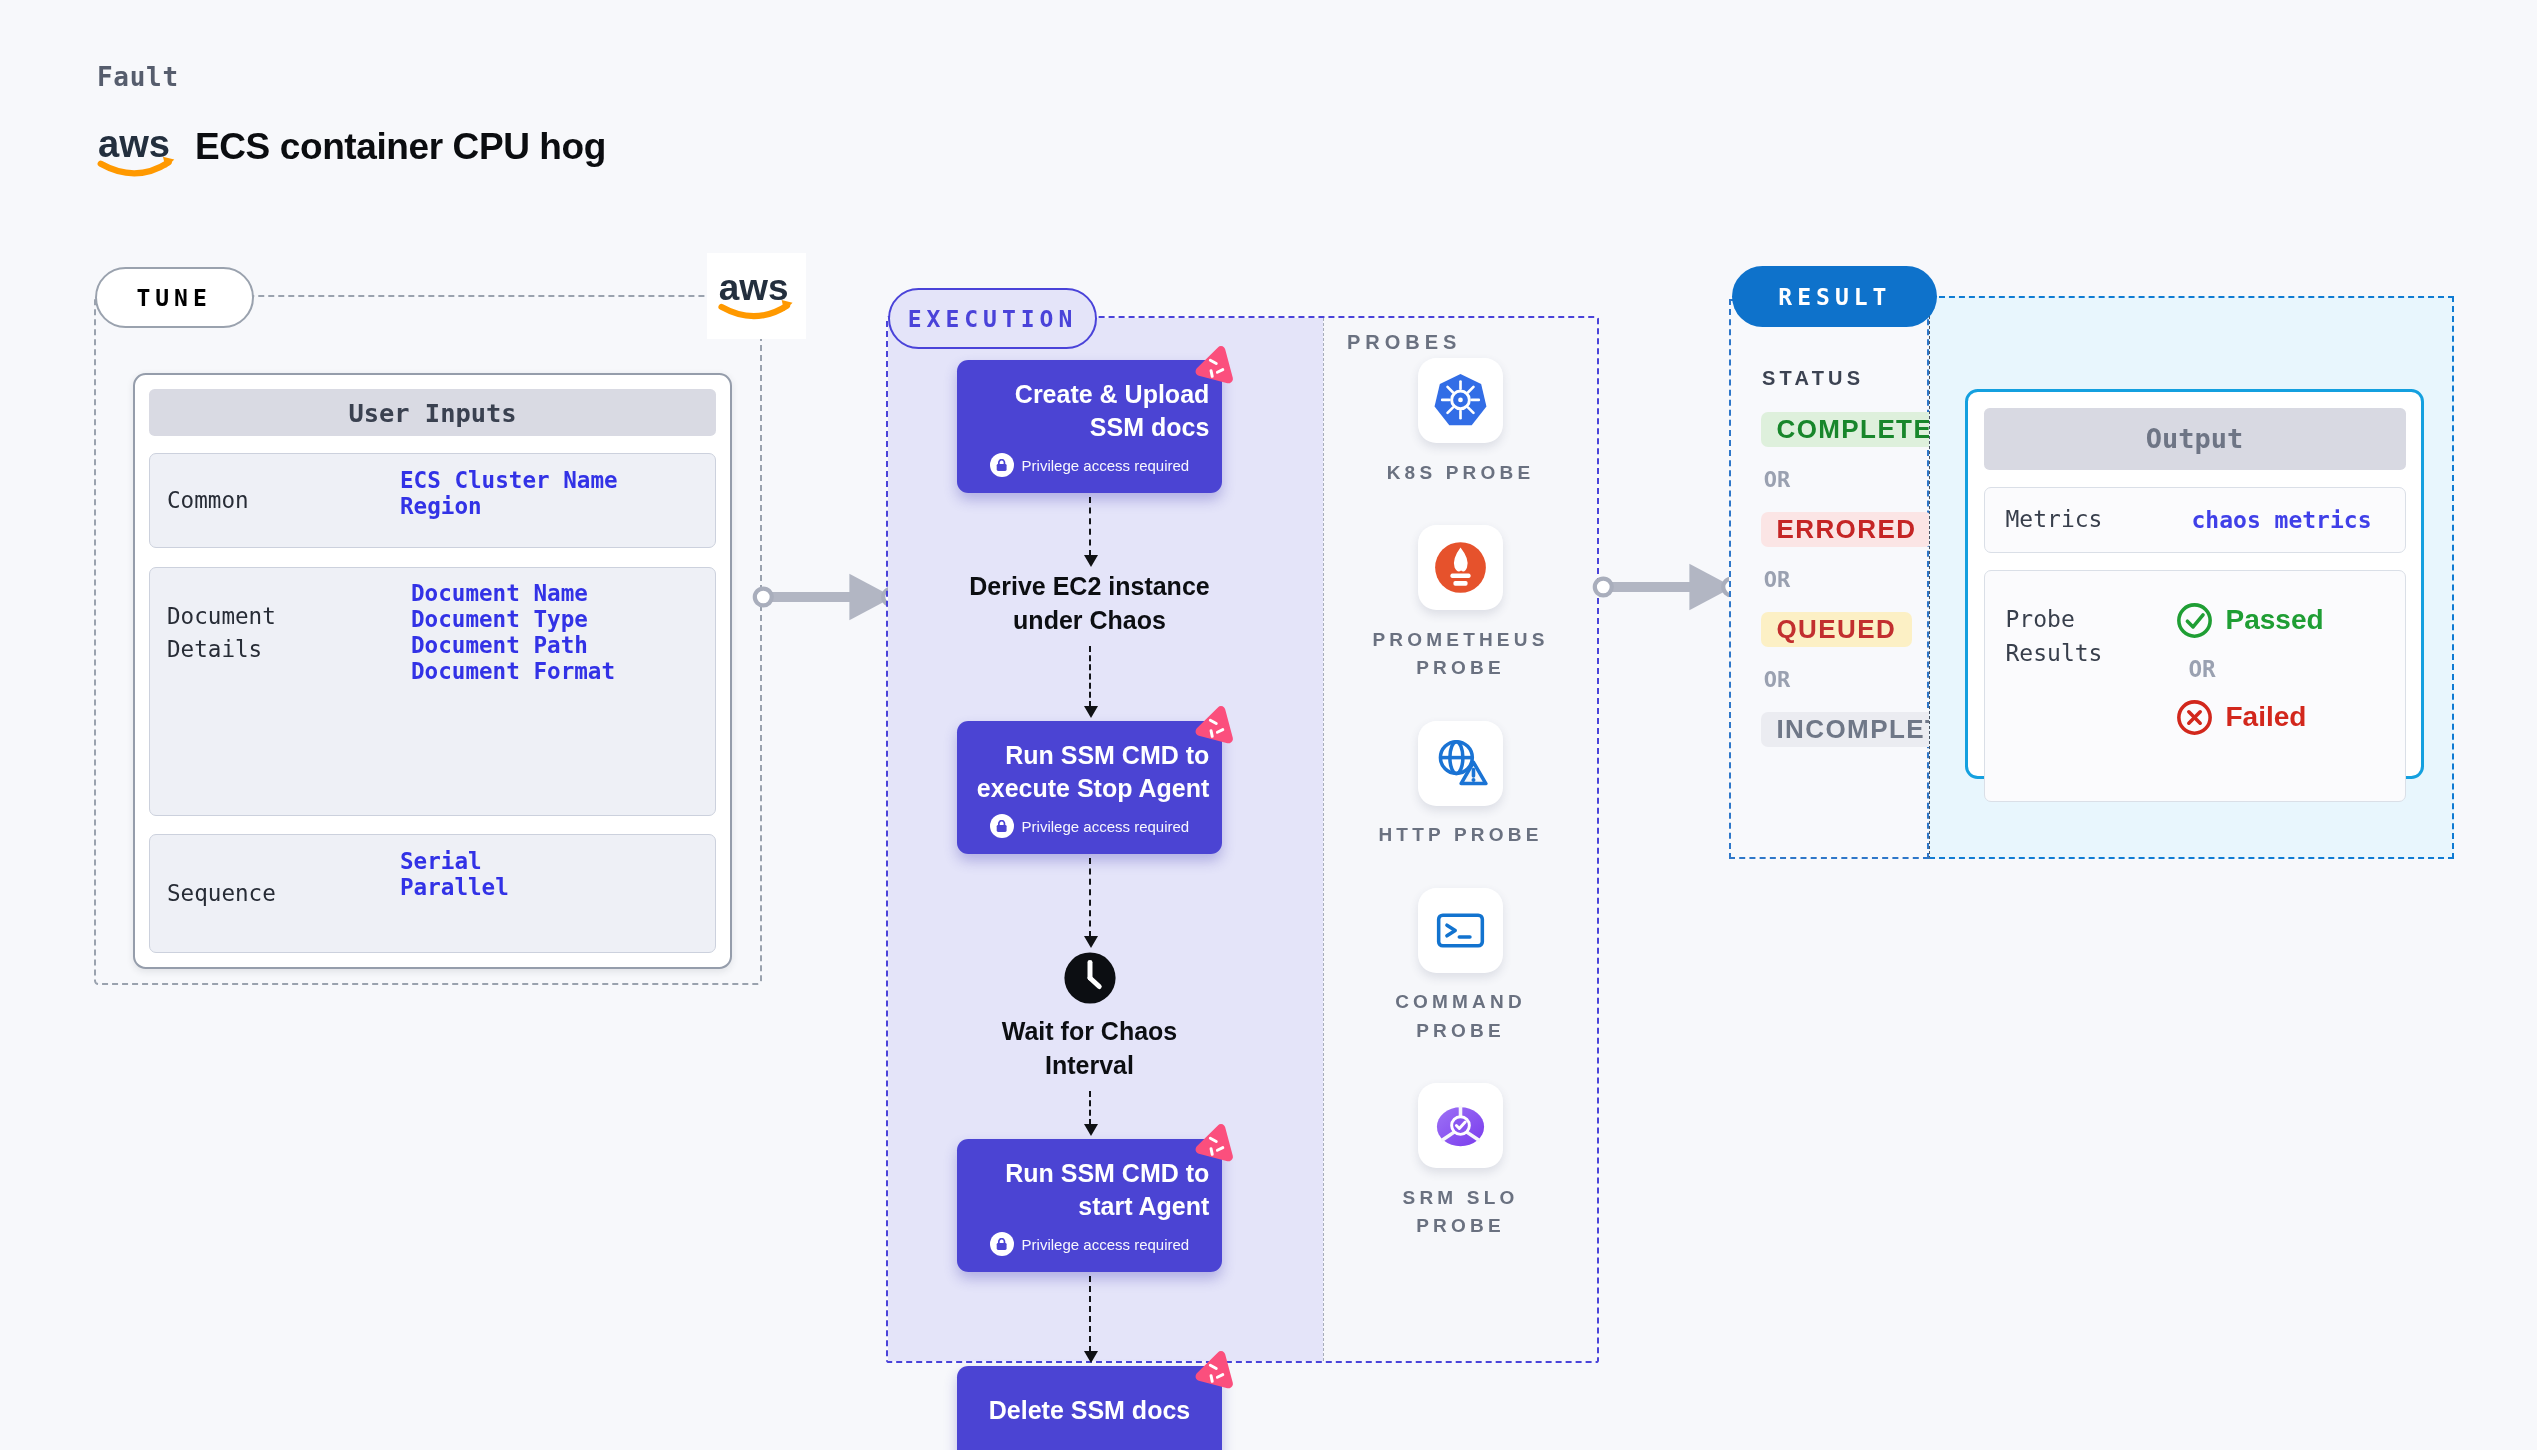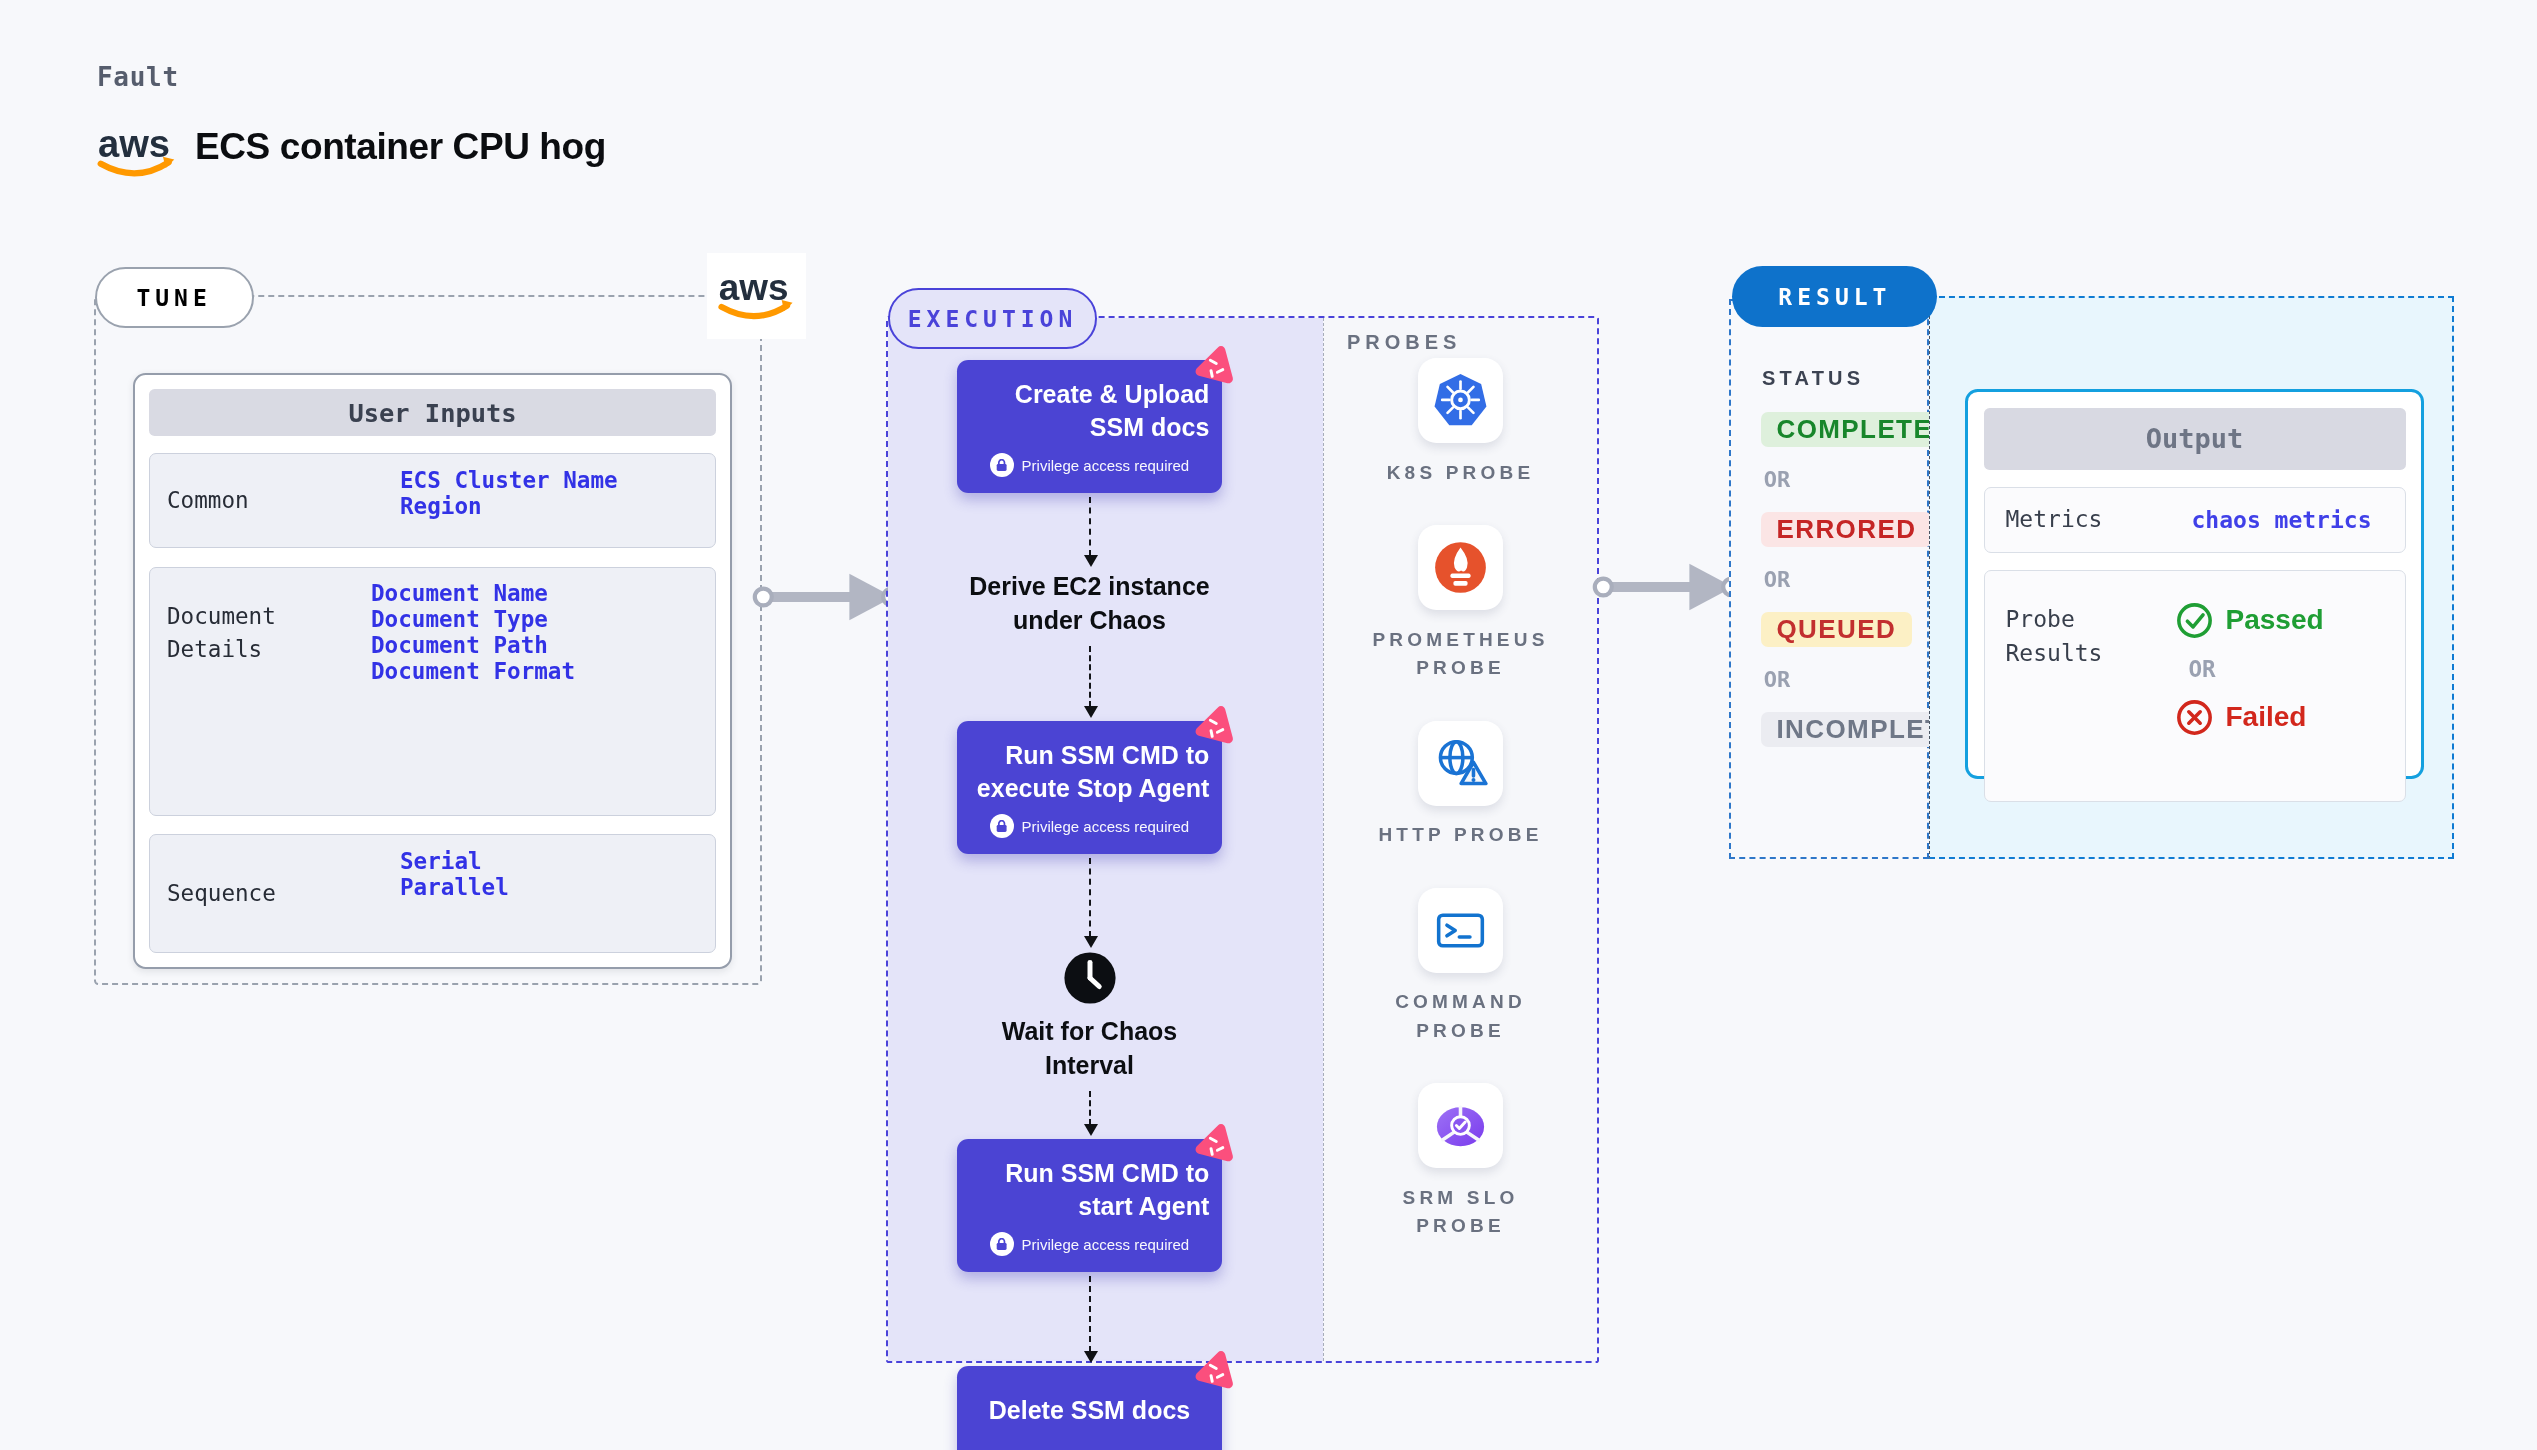--- a/index.html
+++ b/index.html
@@ -26,21 +26,21 @@
   .tune-box { position: absolute; left: 94px; top: 295px; width: 668px; height: 690px;
               border: 2.1px dashed #9aa2ae; border-radius: 4.2px; }
   .ui-card { position: absolute; left: 37px; top: 76px; width: 599px; height: 596px;
              background: #ffffff; border: 2.1px solid #959dab; border-radius: 12.7px;
              box-shadow: 0 2.8px 7px rgba(40,45,60,.10); padding: 14px; display: flex; flex-direction: column; }
   .ui-header { height: 51px; background: #d9dae3; border-radius: 5.6px; display: flex; align-items: center; justify-content: center;
                font-family: "DejaVu Sans Mono", monospace; font-weight: bold; font-size: 25.4px; color: #3a4150; margin-bottom: 17px; }
   .ui-row { background: #eef0f6; border: 1.4px solid #ccd1dd; border-radius: 7px; display: flex; padding: 12.7px 0 12.7px 17px; }
   .ui-row + .ui-row { margin-top: 18.3px; }
   .ui-row-1 { height: 100px; }
-  .ui-row-2 { height: 266px; }
+  .ui-row-2 { height: 266px; gap: 40px; }
   .ui-row-3 { height: 126px; }
   .ui-row-label { width: 212px; font-family: "DejaVu Sans Mono", monospace; font-size: 22.6px; color: #272c36;
                   display: flex; flex-direction: column; justify-content: center; line-height: 1.45; }
   .ui-row-2 .ui-row-label { justify-content: flex-start; padding-top: 20px; width: 183px; }
   .ui-row-values { flex: 1; display: flex; flex-direction: column; justify-content: flex-start; padding-left: 21px; }
   .ui-value { font-family: "DejaVu Sans Mono", monospace; font-size: 22.6px; font-weight: bold; color: #3232e6; }
 
   
   .h-arrow { position: absolute; }
 

